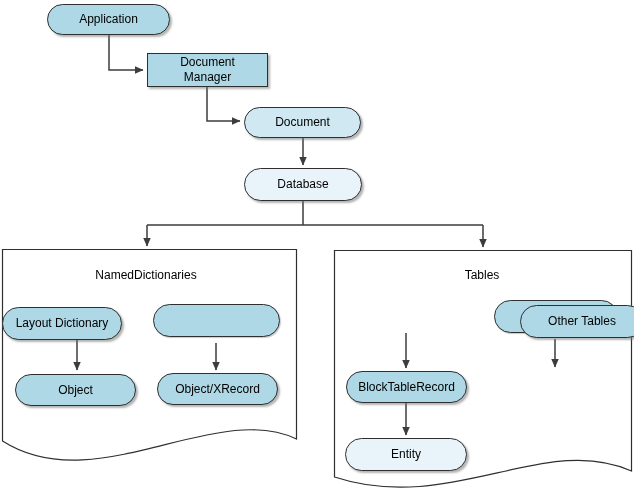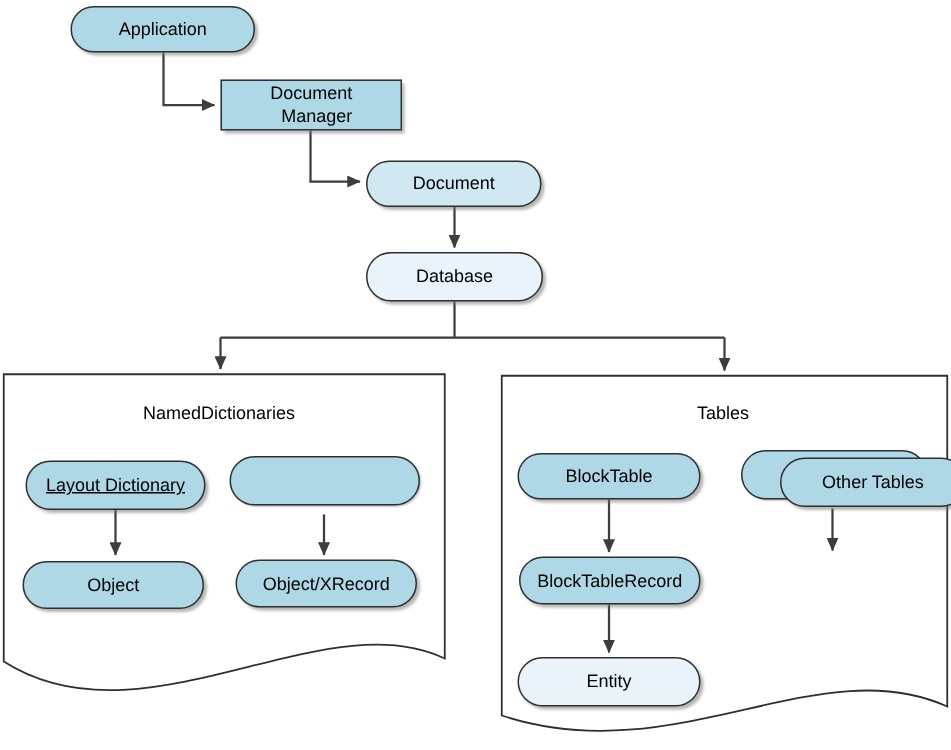--- a/index.html
+++ b/index.html
@@ -17,21 +17,21 @@
     position: absolute;
     left: 0; top: 0;
     width: 634px; height: 500px;
   }
   .node {
     position: absolute;
     box-sizing: border-box;
     display: flex;
     align-items: center;
     justify-content: center;
-    text-align: right;
+    text-align: center;
     background: var(--node-fill);
     border: 1.5px solid var(--border);
     box-shadow: 2px 2px 2px rgba(120,120,120,0.55);
     white-space: pre-line;
     line-height: 1.25;
   }
   .stadium { border-radius: 17px; }
   .fill-mid { background: var(--node-fill-document); }
   .fill-light { background: var(--node-fill-light); }
   .back-shape { box-shadow: 1px 1px 1px rgba(120,120,120,0.4); }
@@ -85,29 +85,28 @@
 
   <div class="node stadium" style="left:47px; top:4px; width:123px; height:31px;">Application</div>
 
   <div class="node" style="left:147px; top:53px; width:121px; height:34px;">Document
 Manager</div>
 
   <div class="node stadium fill-mid" style="left:244px; top:107px; width:117px; height:31px;">Document</div>
 
   <div class="node stadium fill-light" style="left:244px; top:168px; width:118px; height:33px;">Database</div>
 
-  <div class="node stadium" style="left:17px; top:307px; width:120px; height:33px;text-decoration:underline;">Layout Dictionary</div>
+  <div class="node stadium" style="left:2px; top:307px; width:120px; height:33px;">Layout Dictionary</div>
 
   <div class="node stadium back-shape" style="left:153px; top:304px; width:127px; height:33px;"></div>
 
   <div class="node stadium" style="left:15px; top:374px; width:121px; height:32px;">Object</div>
 
   <div class="node stadium" style="left:157px; top:373px; width:121px; height:32px;">Object/XRecord</div>
 
-  <div class="node stadium" style="left:345px; top:302px; width:122px; height:31px;">BlockTable</div>
 
   <div class="node stadium back-shape" style="left:494px; top:300px; width:124px; height:33px;"></div>
   <div class="node stadium" style="left:520px; top:305px; width:124px; height:33px;">Other Tables</div>
 
   <div class="node stadium" style="left:346px; top:371px; width:121px; height:32px;">BlockTableRecord</div>
 
 
   <div class="node stadium fill-light" style="left:345px; top:438px; width:122px; height:33px;">Entity</div>
 
 </div>

